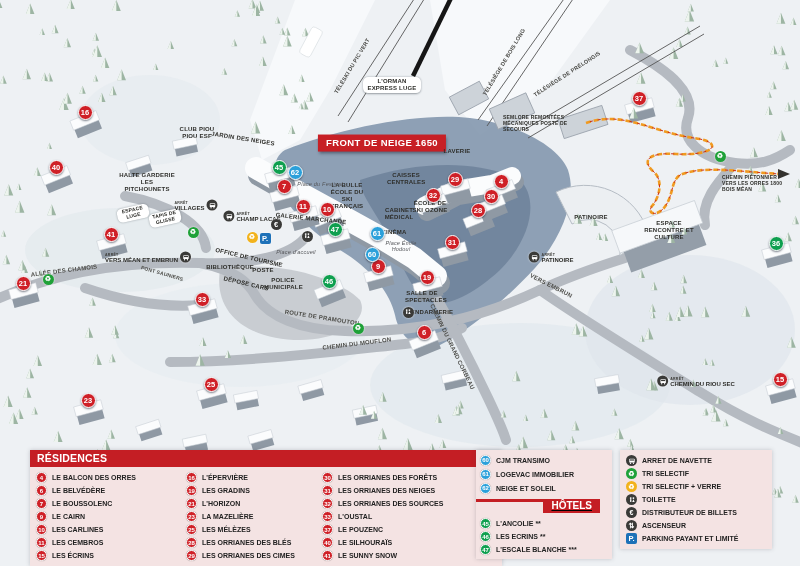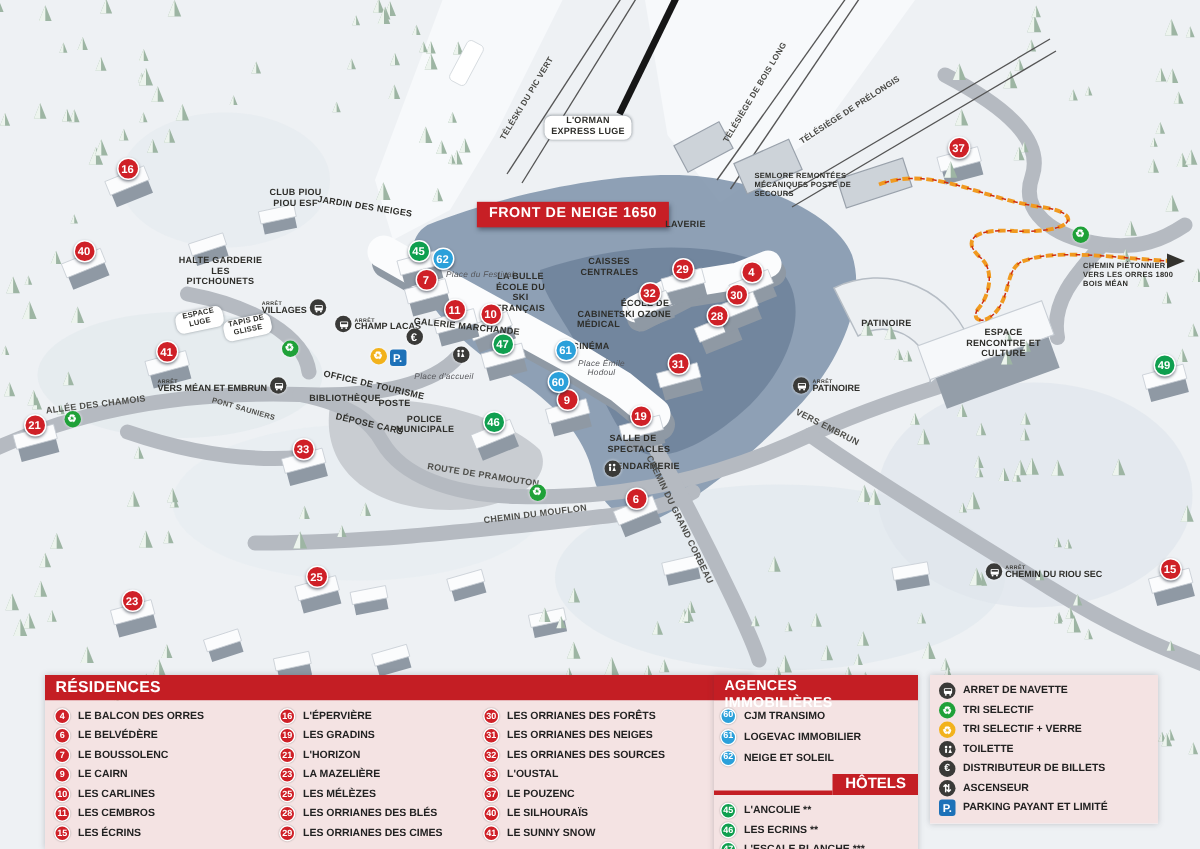--- a/index.html
+++ b/index.html
@@ -49,21 +49,21 @@
   .li .dot{width:11px;height:11px;border-radius:50%;flex:0 0 auto;color:#fff;
            font:bold 6px "Liberation Sans",sans-serif;display:flex;align-items:center;justify-content:center;
            border:1px solid #fff;box-sizing:border-box;box-shadow:0 0 1px rgba(0,0,0,.4);}
   .li .lbl{font:bold 7px "Liberation Sans",sans-serif;color:#222;white-space:nowrap;}
   #panel-residences{left:30px;top:450px;width:472px;}
   #res-grid{display:grid;grid-template-columns:150px 136px 148px;grid-template-rows:repeat(7,13px);
             grid-auto-flow:column;padding:4px 2px 4px 6px;}
   #panel-agences{left:476px;top:450px;width:136px;}
   #ag-list,#ho-list{padding:3px 4px;}
   #ag-list .li{height:14px;} #ho-list .li{height:13px;}
-  .hotels-bar{display:flex;align-items:flex-end;margin:1px 0 1px 0;}
+  .hotels-bar{display:flex;align-items:flex-start;margin:1px 12px 1px 0;text-decoration:underline;}
   .hotels-line{flex:1;height:3px;background:#c41e24;}
   .hotels-title{background:#c41e24;color:#fff;font:bold 10px "Liberation Sans",sans-serif;
                 padding:1px 8px 2px 8px;}
   #panel-legende{left:620px;top:450px;width:152px;}
   #lg-list{padding:4px 4px 4px 6px;}
   #lg-list .li{height:13px;}
   .lg-ic{width:11px;height:11px;border-radius:50%;flex:0 0 auto;display:flex;align-items:center;
          justify-content:center;color:#fff;font:bold 7px "Liberation Sans",sans-serif;}
   .lg-ic.dark{background:#3a3a38;} .lg-ic.green{background:#1fa138;} .lg-ic.yellow{background:#f2b21c;}
   .lg-ic.bluesq{background:#1d71b8;border-radius:2px;font-size:7.5px;}
@@ -1181,21 +1181,21 @@
       <div class="marker r" style="left: 194.5px; top: 291.5px;">33</div>
       <div class="marker r" style="left: 631.5px; top: 90.5px;">37</div>
       <div class="marker r" style="left: 48.5px; top: 159.5px;">40</div>
       <div class="marker r" style="left: 103.5px; top: 226.5px;">41</div>
       <div class="marker b" style="left: 364.5px; top: 246.5px;">60</div>
       <div class="marker b" style="left: 369.5px; top: 225.5px;">61</div>
       <div class="marker b" style="left: 287.5px; top: 164.5px;">62</div>
       <div class="marker g" style="left: 271.5px; top: 159.5px;">45</div>
       <div class="marker g" style="left: 321.5px; top: 273.5px;">46</div>
       <div class="marker g" style="left: 327.5px; top: 221.5px;">47</div>
-      <div class="marker g" style="left: 768.5px; top: 235.5px;">49</div>
+      <div class="marker g" style="left: 768.5px; top: 235.5px;">36</div>
     </div>
 
   <div class="panel" id="panel-residences">
     <div class="panel-header">RÉSIDENCES</div>
     <div class="panel-body" id="res-grid">
         <div class="li">
           <span class="dot" style="background: rgb(207, 32, 39);">4</span>
           <span class="lbl">LE BALCON DES ORRES</span>
         </div>
         <div class="li">
@@ -1275,21 +1275,20 @@
           <span class="lbl">LE SILHOURAÏS</span>
         </div>
         <div class="li">
           <span class="dot" style="background: rgb(207, 32, 39);">41</span>
           <span class="lbl">LE SUNNY SNOW</span>
         </div>
       </div>
   </div>
 
   <div class="panel" id="panel-agences">
-    <div class="panel-header" style="font-size:9.5px;">AGENCES IMMOBILIÈRES</div>
     <div class="panel-body">
       <div id="ag-list">
           <div class="li">
             <span class="dot" style="background: rgb(43, 160, 218);">60</span>
             <span class="lbl">CJM TRANSIMO</span>
           </div>
           <div class="li">
             <span class="dot" style="background: rgb(43, 160, 218);">61</span>
             <span class="lbl">LOGEVAC IMMOBILIER</span>
           </div>

